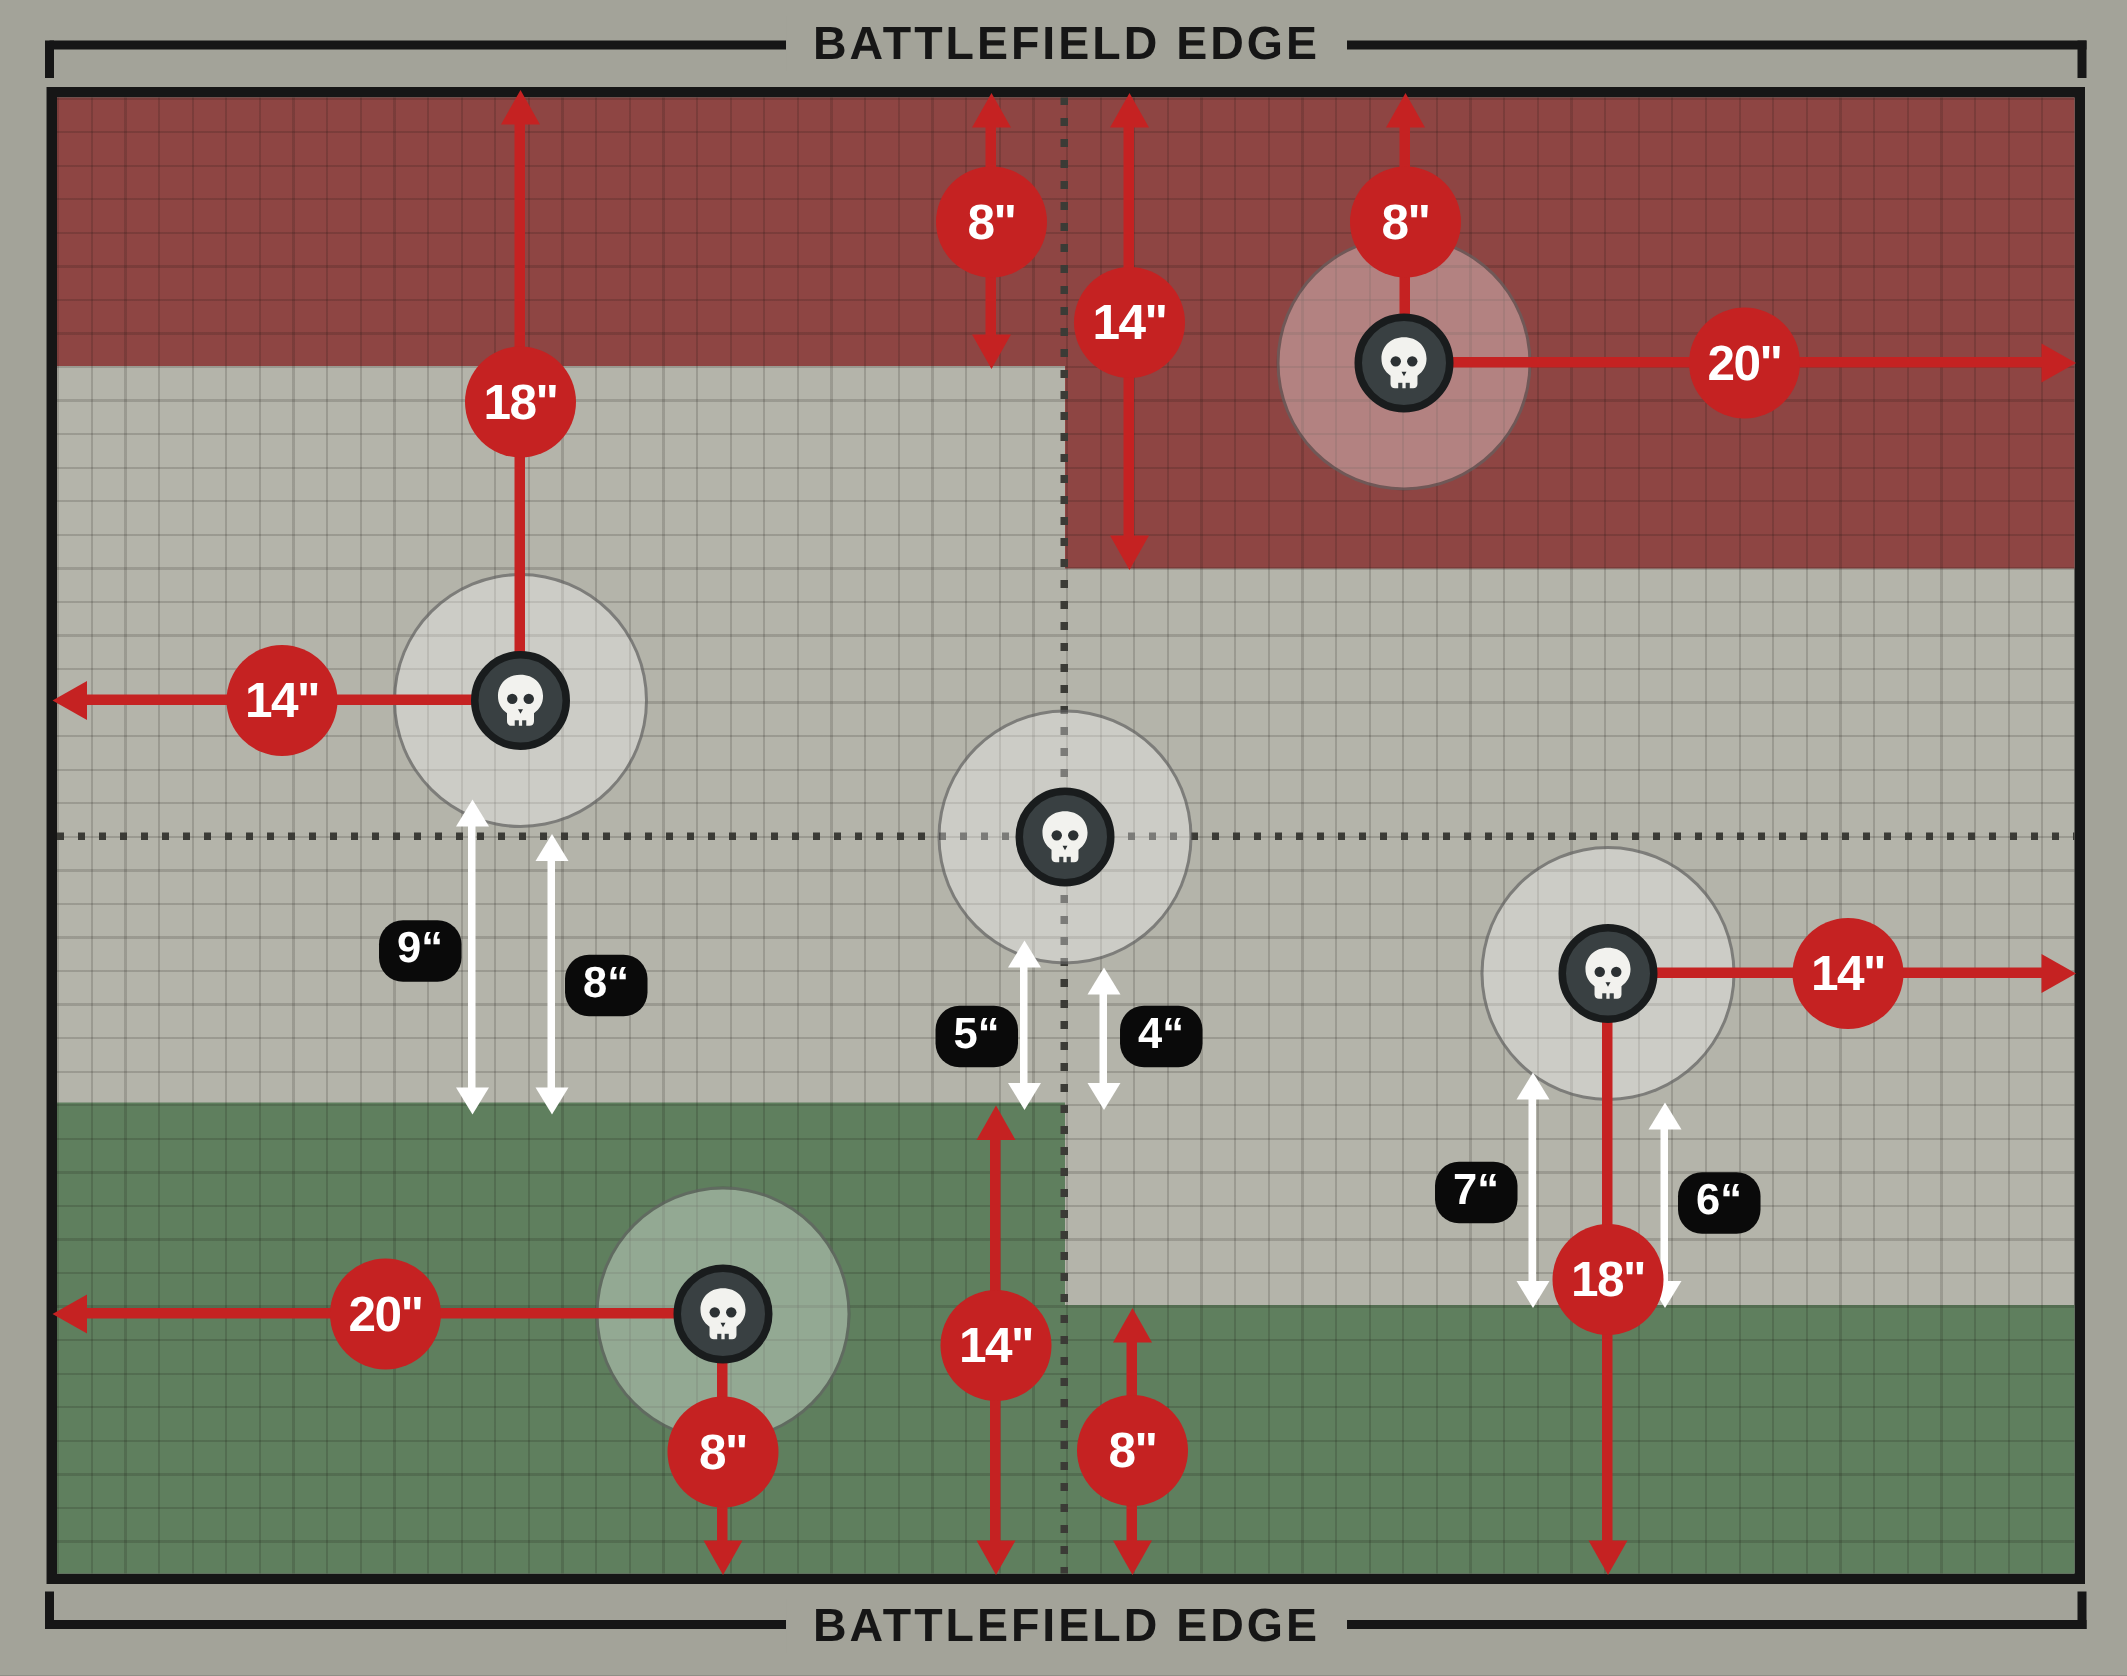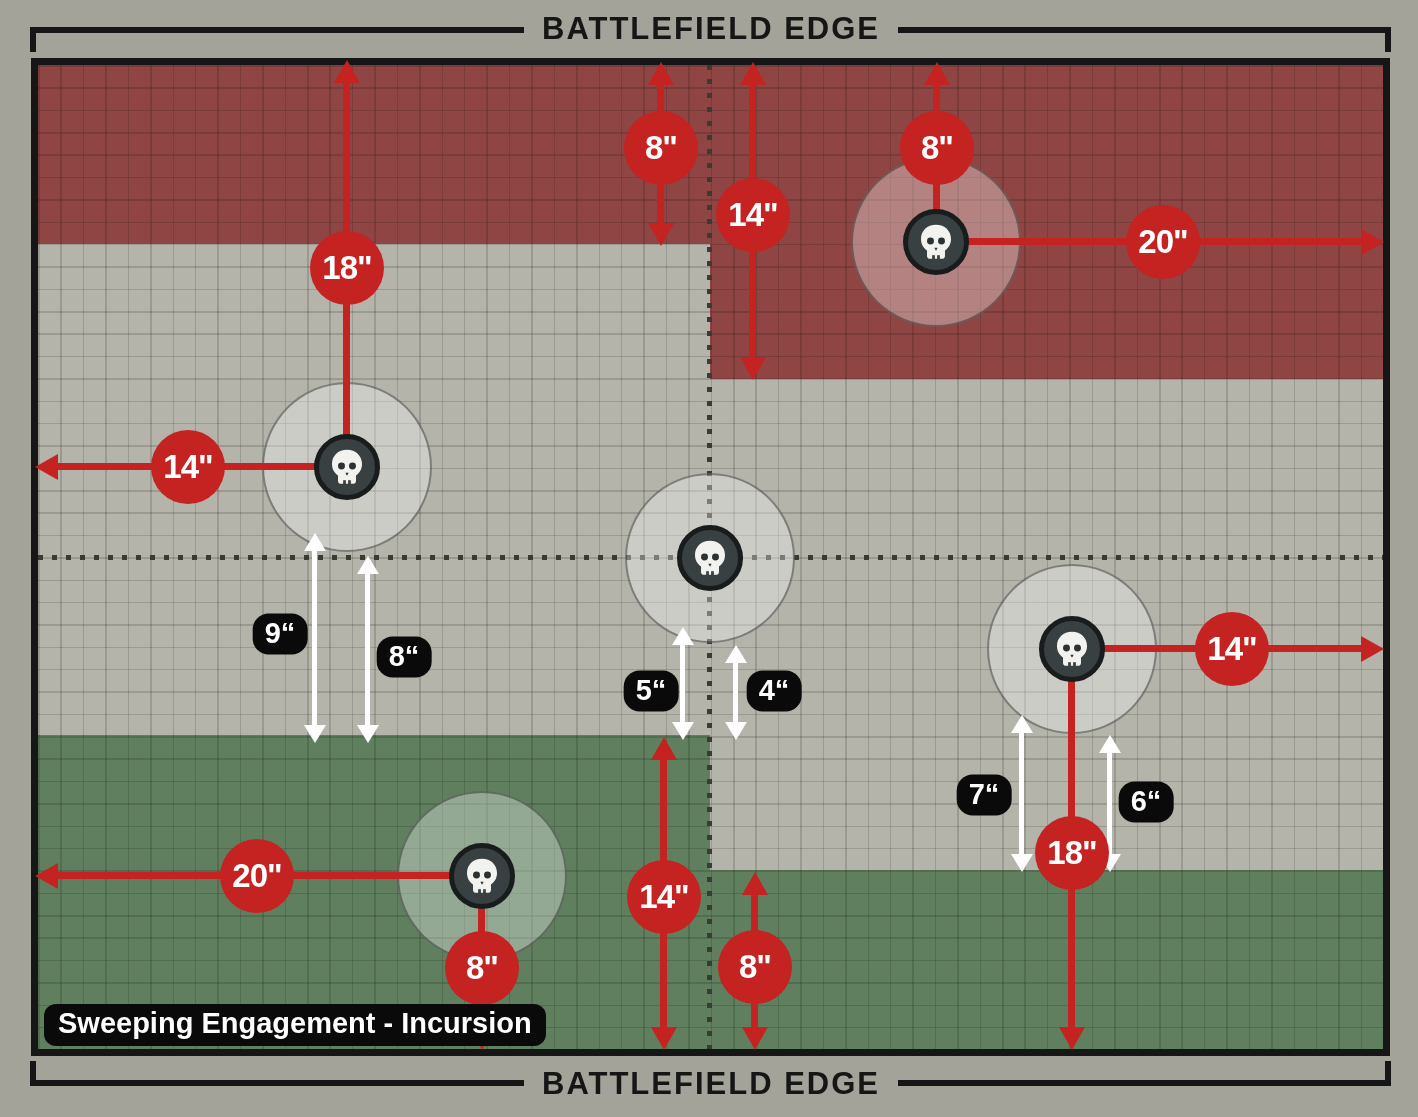--- a/index.html
+++ b/index.html
@@ -229,15 +229,14 @@
   <div class="edgeline" style="left:33px;top:27px;width:1358px;"></div>
   <div class="edgetick" style="left:30px;top:27px;height:25px;"></div>
   <div class="edgetick" style="left:1385px;top:27px;height:25px;"></div>
   <div class="edgetext top">BATTLEFIELD EDGE</div>
 
   <div class="edgeline" style="left:33px;top:1080px;width:1358px;"></div>
   <div class="edgetick" style="left:30px;top:1061px;height:25px;"></div>
   <div class="edgetick" style="left:1385px;top:1061px;height:25px;"></div>
   <div class="edgetext bottom">BATTLEFIELD EDGE</div>
 
-  <div class="title">Sweeping Engagement - Incursion</div>
 
 </div>
 
 </body></html>

